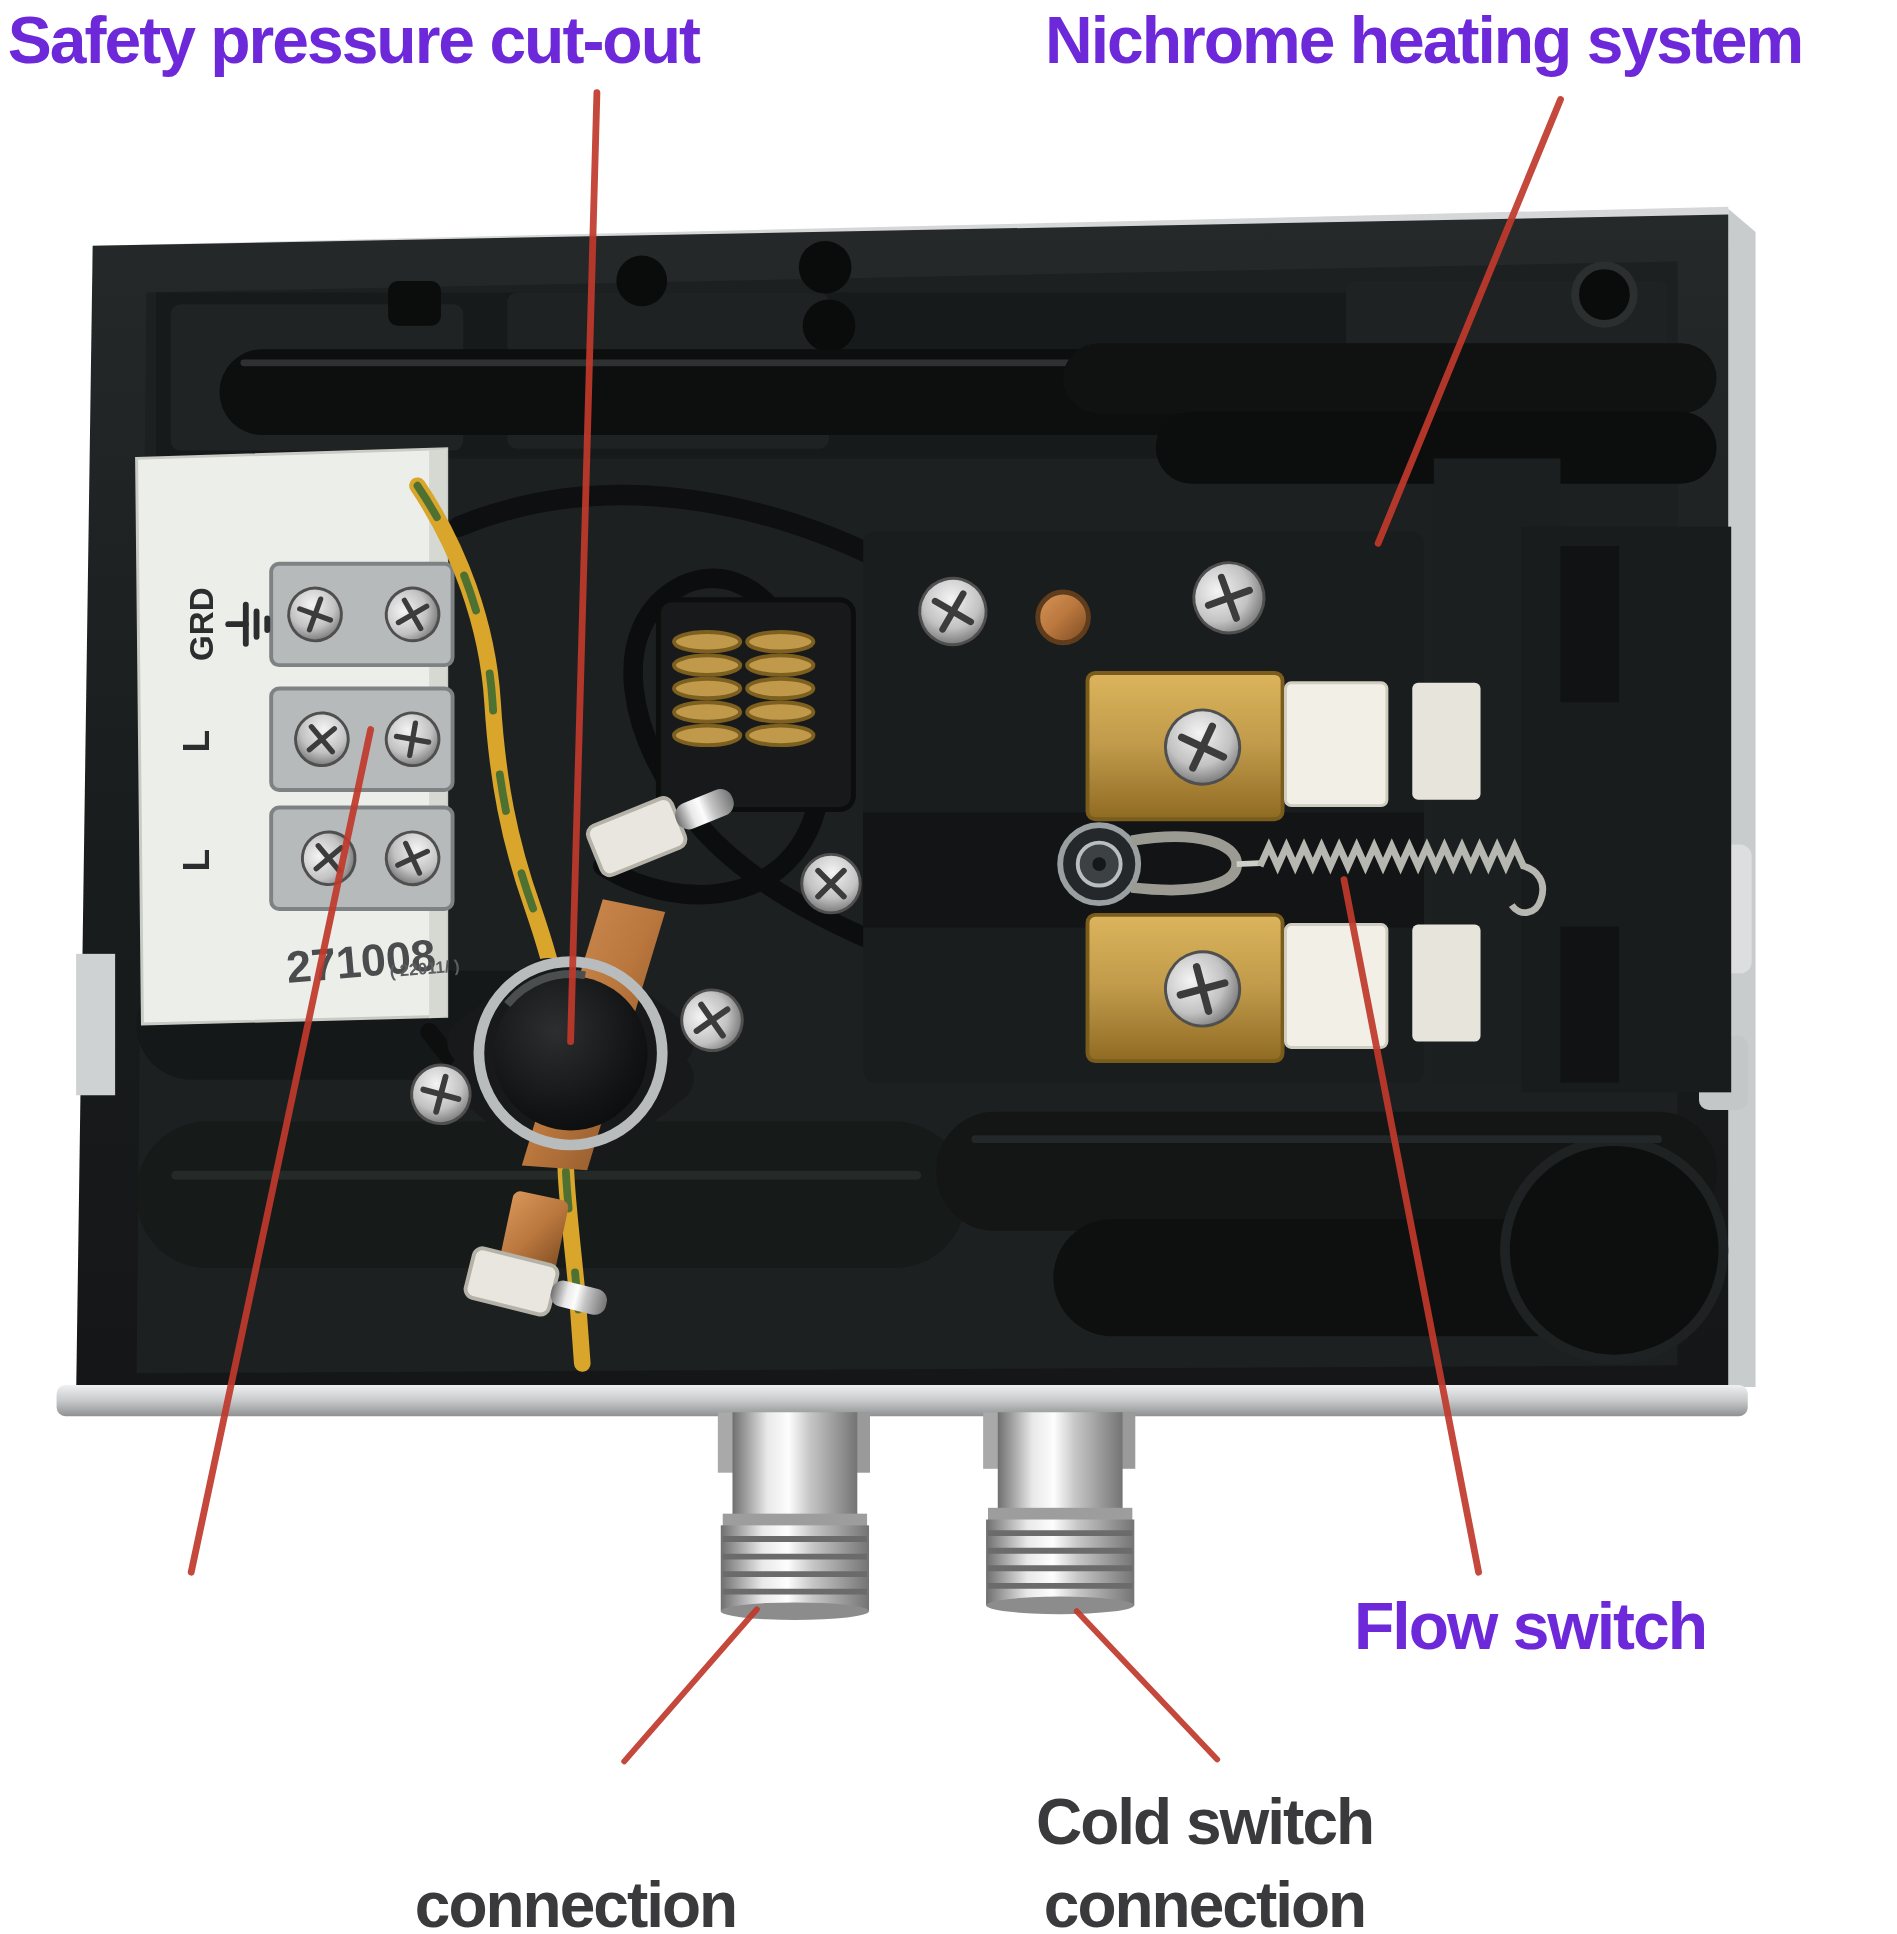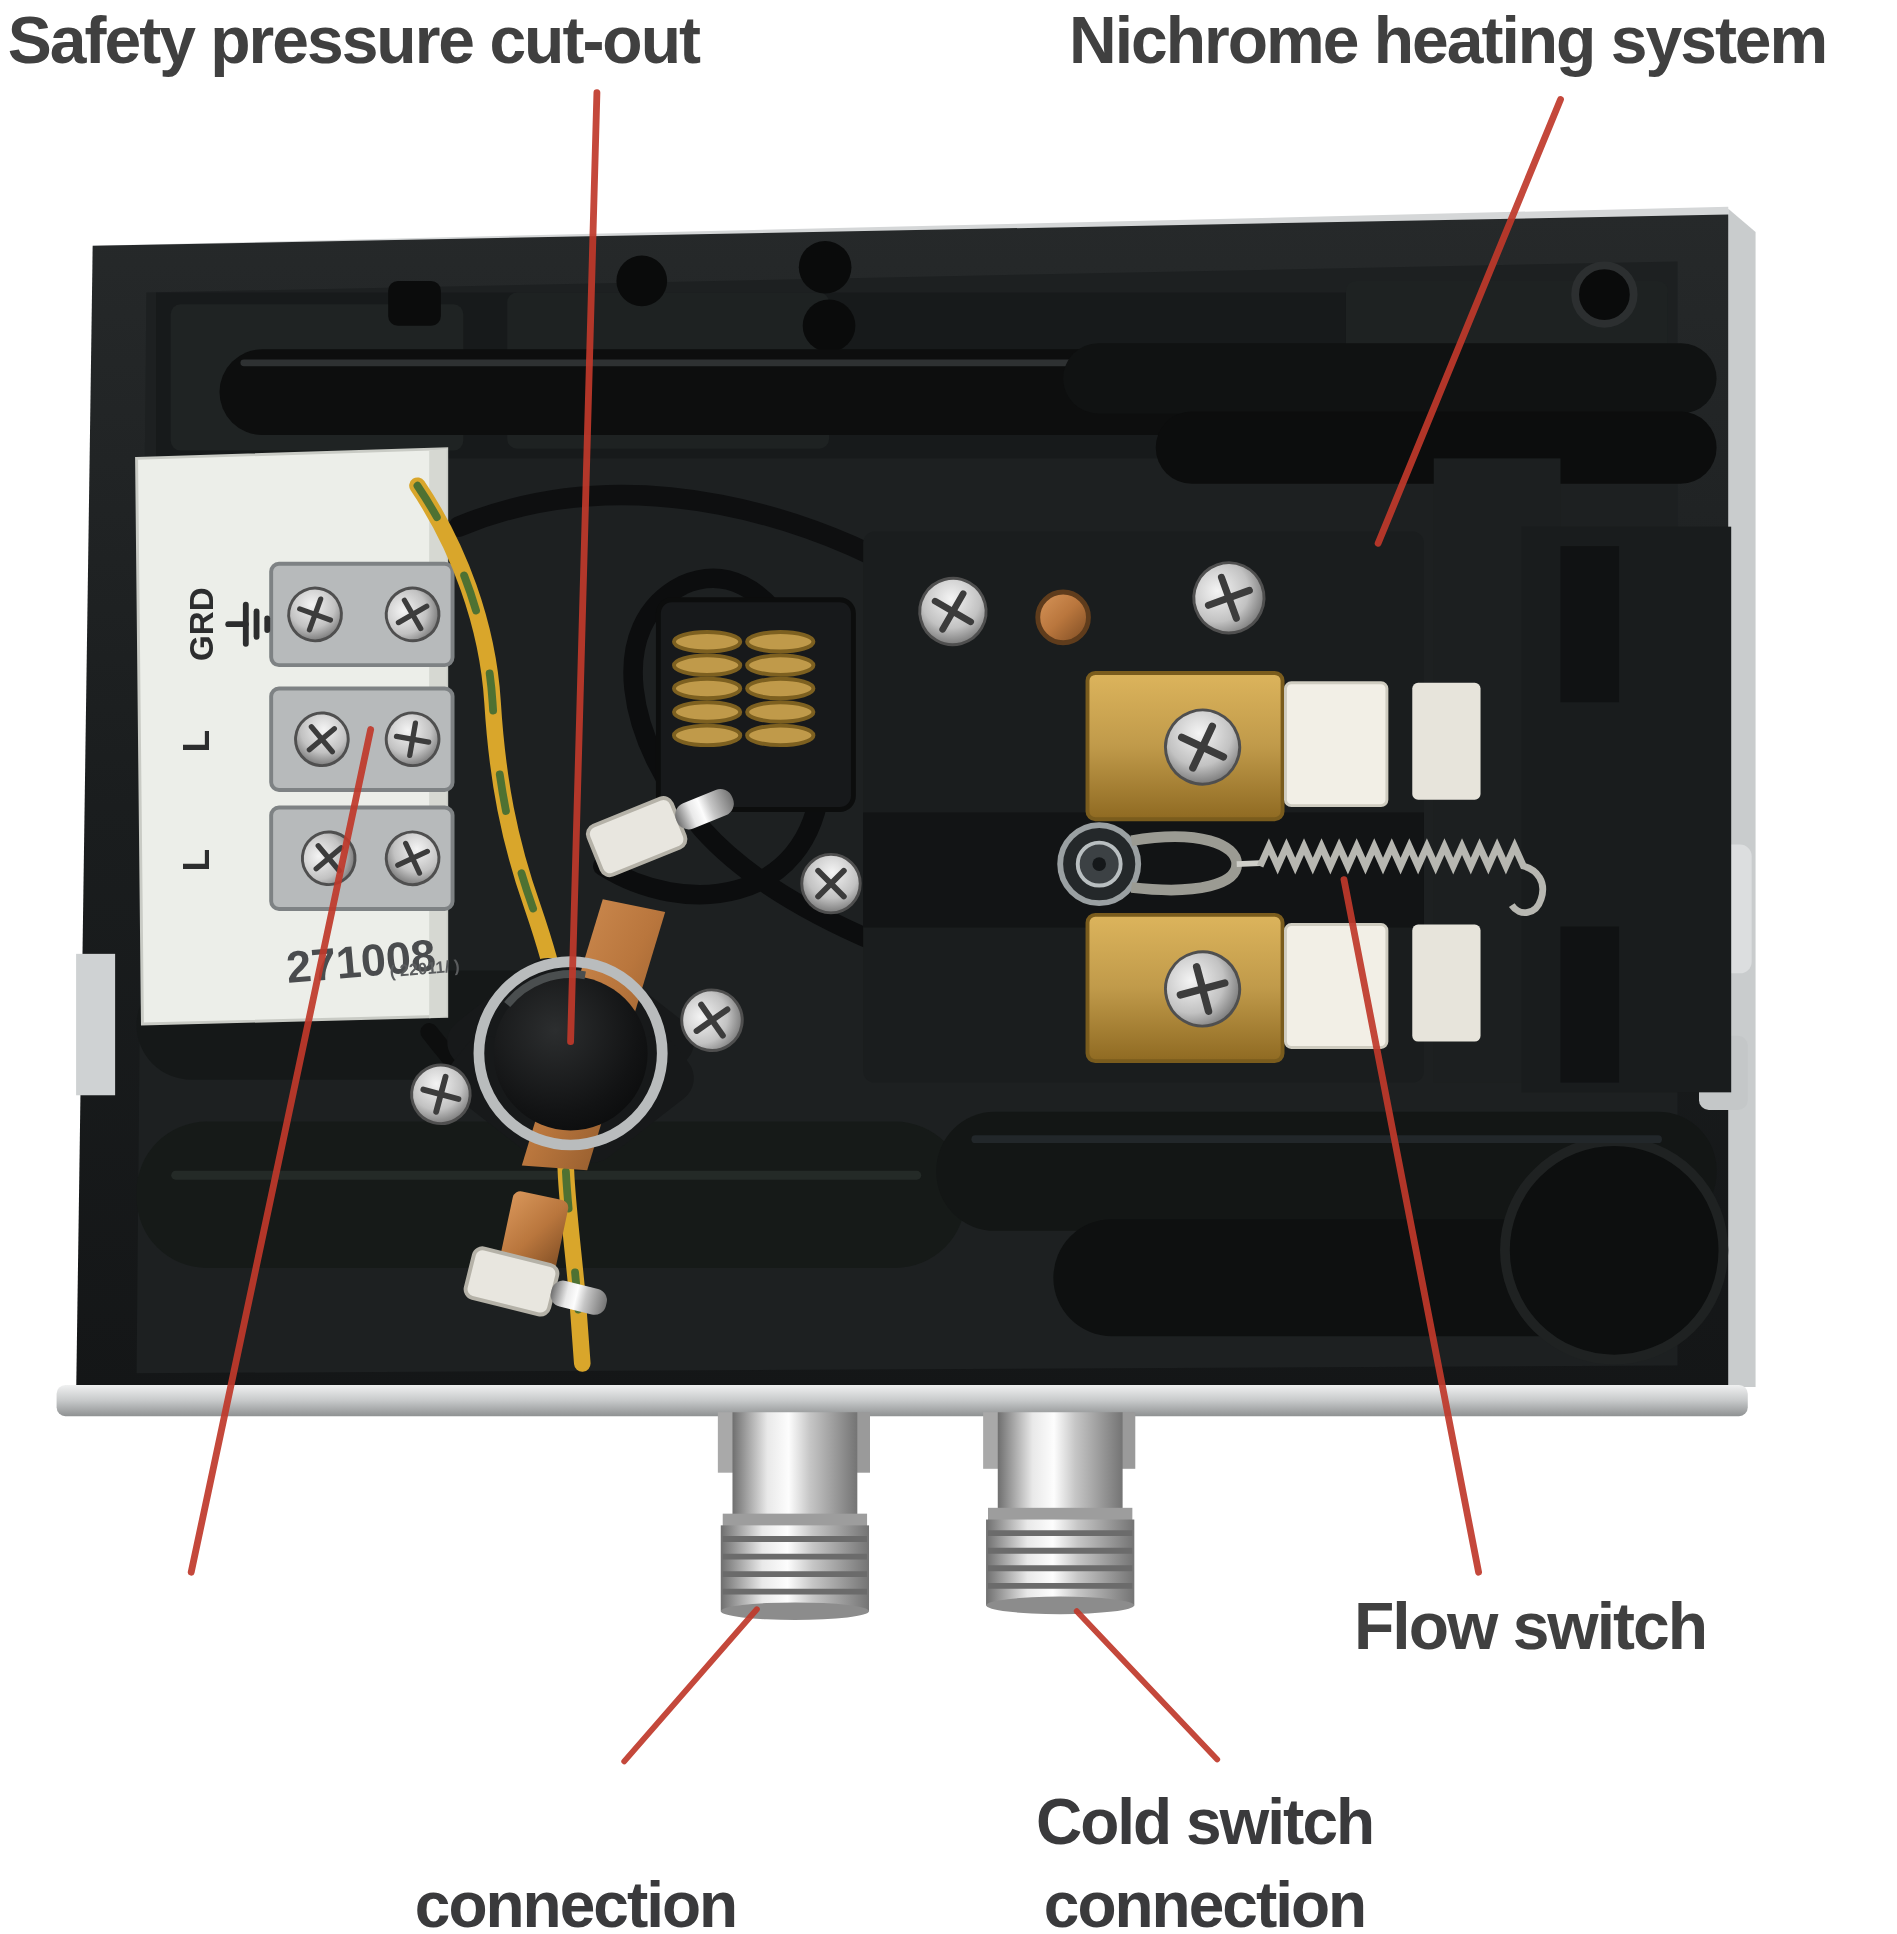--- a/index.html
+++ b/index.html
@@ -1,19 +1,19 @@
 <!DOCTYPE html>
 <html><head>
 <meta charset="utf-8">
 <style>
   html,body{margin:0;padding:0;background:#ffffff;}
   .stage{position:relative;width:1898px;height:1935px;background:#ffffff;overflow:hidden;
          font-family:"Liberation Sans",sans-serif;}
   .art{position:absolute;left:0;top:0;}
-  .lbl{position:absolute;font-weight:700;color:#404040;letter-spacing:-2px;
+  .lbl{position:absolute;font-weight:700;color:#6d28d9;letter-spacing:-2px;
        font-size:66px;line-height:1.05;white-space:nowrap;}
   .lbl2{position:absolute;font-weight:700;color:#3a3a3c;letter-spacing:-2px;
         font-size:64px;line-height:1.3;text-align:center;width:527px;}
 </style>
 </head>
 <body>
 
 <div class="stage">
 
   <svg id="art" class="art" width="1898" height="1935" viewBox="0 0 1946 1984">
@@ -308,21 +308,21 @@
       <line x1="1600" y1="102" x2="1413" y2="557"></line>
       <line x1="380" y1="748" x2="196" y2="1612"></line>
       <line x1="1378" y1="902" x2="1516" y2="1612"></line>
       <line x1="776" y1="1650" x2="640" y2="1806" stroke-width="6"></line>
       <line x1="1104" y1="1652" x2="1248" y2="1804" stroke-width="6"></line>
     </g>
   </svg>
 
   <div class="lbl" style="left:7.8px;top:5.9px;">Safety pressure cut-out</div>
 
-  <div class="lbl" style="left:1045px;top:5.9px;margin-left:24px;">Nichrome heating system</div>
+  <div class="lbl" style="left:1045px;top:5.9px;">Nichrome heating system</div>
 
 
   <div class="lbl" style="left:1354px;top:1592px;">Flow switch</div>
 
   <div class="lbl2" style="left:312px;top:1781px;">
     <br>
     <span>connection</span>
   </div>
 
   <div class="lbl2" style="left:941px;top:1781px;">

